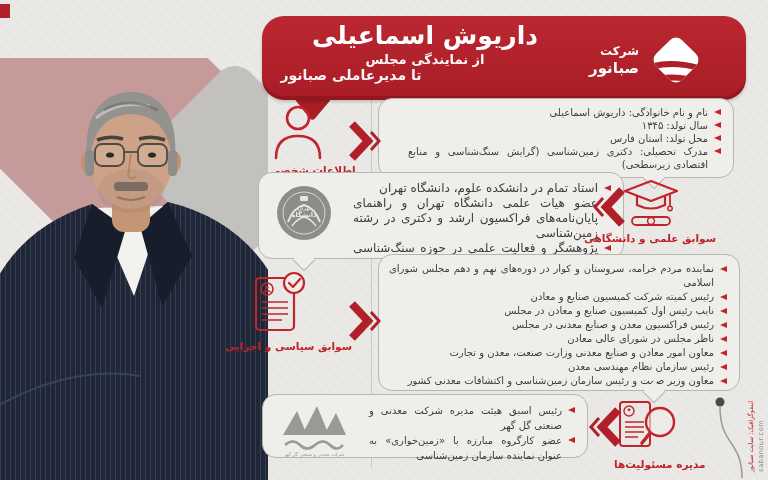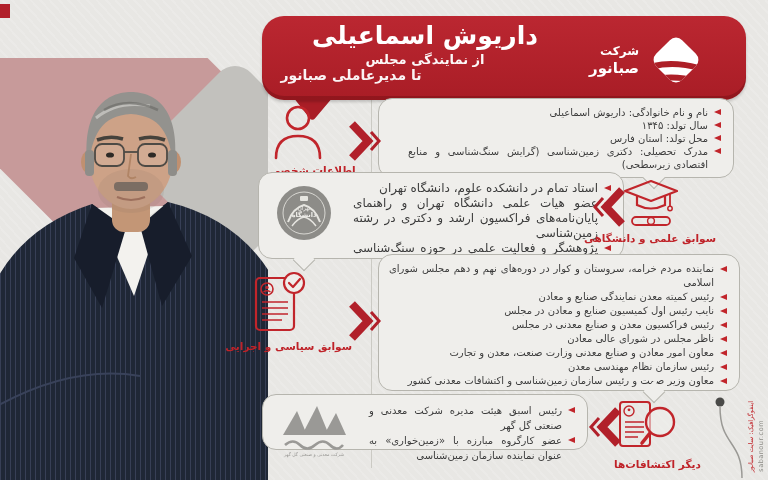--- a/index.html
+++ b/index.html
@@ -34,21 +34,21 @@
   .s1 .bullet{top:3px;}
   .s2 ul{padding:8px 12px 4px 10px;margin-right:0;margin-left:84px;font-size:12px;line-height:15px;}
   .s2 .bullet{top:4px;}
   .s3 ul{padding:7px 12px 4px 10px;font-size:10px;line-height:14px;}
   .s3 .bullet{top:3.5px;}
   .s4 ul{padding:8px 12px 4px 10px;margin-left:96px;font-size:10px;line-height:15px;}
   .s4 .bullet{top:4px;}
   .s1{left:378px;top:98px;width:356px;height:80px;padding-left:19px;}
   .s2{left:258px;top:172px;width:366px;height:87px;}
   .s3{left:378px;top:254px;width:362px;height:137px;}
-  .s4{left:262px;top:394px;width:326px;height:56px;}
+  .s4{left:262px;top:394px;width:326px;height:64px;}
   
   .icon-group{position:absolute;text-align:left;}
   .sec-label{font-size:10.5px;font-weight:bold;color:#bf2228;direction:rtl;white-space:nowrap;}
   .chev{position:absolute;}
   .seal{position:absolute;left:16px;top:11px;}
   .badge{position:absolute;left:14px;top:8px;}
   
   .vfoot{position:absolute;right:3px;bottom:8px;height:82px;display:flex;gap:2px;align-items:flex-end;}
   .vfoot span{writing-mode:vertical-rl;transform:rotate(180deg);font-size:6.5px;letter-spacing:.5px;}
   .vfoot .fa{color:#c1252b;direction:rtl;}
@@ -191,21 +191,21 @@
     <div class="sec-label">سوابق علمی و دانشگاهی</div>
   </div>
   <svg class="chev" style="left:592px;top:186px;" width="34" height="42" viewBox="0 0 34 42">
     <path d="M30,4 L14,21 L30,38" fill="none" stroke="#b1202a" stroke-width="8"></path>
     <path d="M11,12 L3,21 L11,30" fill="none" stroke="#b1202a" stroke-width="3"></path>
   </svg>
 
   <div class="bubble s3">
     <ul class="items">
       <li><span class="bullet"></span><span>نماینده مردم خرامه، سروستان و کوار در دوره‌های نهم و دهم مجلس شورای اسلامی</span></li>
-      <li><span class="bullet"></span><span>رئیس کمیته معدن نمایندگی صنایع و معادن</span></li>
+      <li><span class="bullet"></span><span>رئیس کمیته شرکت کمیسیون صنایع و معادن</span></li>
       <li><span class="bullet"></span><span>نایب رئیس اول کمیسیون صنایع و معادن در مجلس</span></li>
       <li><span class="bullet"></span><span>رئیس فراکسیون معدن و صنایع معدنی در مجلس</span></li>
       <li><span class="bullet"></span><span>ناظر مجلس در شورای عالی معادن</span></li>
       <li><span class="bullet"></span><span>معاون امور معادن و صنایع معدنی وزارت صنعت، معدن و تجارت</span></li>
       <li><span class="bullet"></span><span>رئیس سازمان نظام مهندسی معدن</span></li>
       <li><span class="bullet"></span><span>معاون وزیر صمت و رئیس سازمان زمین‌شناسی و اکتشافات معدنی کشور</span></li>
     </ul>
   </div>
   <div class="tail" style="left:646px;top:384px;"></div>
   <div class="icon-group" style="left:248px;top:270px;width:104px;">
@@ -240,21 +240,21 @@
   </div>
   <div class="icon-group" style="left:614px;top:396px;width:104px;">
     <svg width="66" height="58" viewBox="0 0 66 58">
       <rect x="6" y="6" width="30" height="44" rx="3" fill="none" stroke="#c1252b" stroke-width="2"></rect>
       <circle cx="15" cy="15" r="5" fill="none" stroke="#c1252b" stroke-width="1.4"></circle>
       <circle cx="15" cy="13.8" r="1.4" fill="#c1252b"></circle>
       <path d="M11,26 L30,26 M11,31 L30,31 M11,36 L30,36 M11,41 L24,41" stroke="#c1252b" stroke-width="1.5"></path>
       <circle cx="46" cy="26" r="14" fill="rgba(239,238,235,.6)" stroke="#c1252b" stroke-width="2.4"></circle>
       <path d="M36,37 L28,47" stroke="#c1252b" stroke-width="3.6" stroke-linecap="round"></path>
     </svg>
-    <div class="sec-label">دیگر اکتشافات‌ها</div>
+    <div class="sec-label">مدیره مسئولیت‌ها</div>
   </div>
   <svg class="chev" style="left:588px;top:406px;" width="34" height="42" viewBox="0 0 34 42">
     <path d="M30,4 L14,21 L30,38" fill="none" stroke="#b1202a" stroke-width="8"></path>
     <path d="M11,12 L3,21 L11,30" fill="none" stroke="#b1202a" stroke-width="3"></path>
   </svg>
 
   <svg class="connector" width="70" height="88" viewBox="0 0 70 88">
     <circle cx="26" cy="12" r="4.5" fill="#4a4a48"></circle>
     <path d="M26,17 C26,56 48,50 48,88" fill="none" stroke="#9a9995" stroke-width="1.5"></path>
   </svg>

